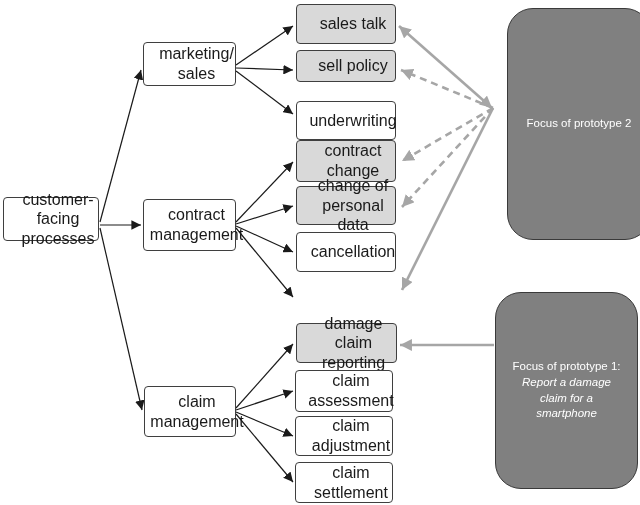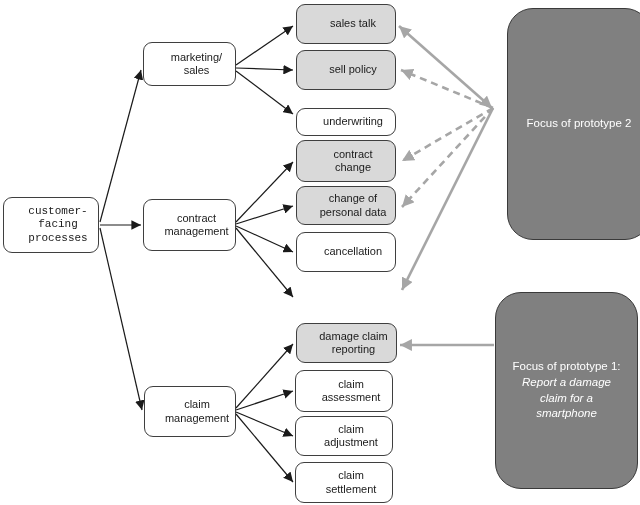--- a/index.html
+++ b/index.html
@@ -8,26 +8,26 @@
     width:640px;height:505px;
     background:#ffffff;
     font-family:"Liberation Sans", sans-serif;
     overflow:hidden;
   }
   #arrows{position:absolute;left:0;top:0;width:640px;height:505px;}
   .node{
     position:absolute;
     box-sizing:border-box;
     border:1.6px solid #3f3f3f;
-    border-radius:9px;
+    border-radius:4px;
     background:#ffffff;
     color:#1a1a1a;
     display:flex;align-items:center;justify-content:center;
     text-align:center;
-    font-size:11px;line-height:1.22;
+    font-size:16px;line-height:1.22;
     white-space:pre-line;
     z-index:2;
     padding-left:14px;
   }
   .node.hl{background:#d9d9d9;}
   .note{
     position:absolute;
     box-sizing:border-box;
     border:1.6px solid #3a3a3a;
     border-radius:26px;
@@ -80,34 +80,34 @@
     <g stroke="#a6a6a6" stroke-width="2.6" fill="none">
       <line x1="399" y1="26" x2="492" y2="108" marker-start="url(#mg)" marker-end="url(#mg)"></line>
       <line x1="493" y1="108" x2="401" y2="70" stroke-dasharray="7 5" marker-end="url(#mg)"></line>
       <line x1="493" y1="108" x2="402" y2="161" stroke-dasharray="7 5" marker-end="url(#mg)"></line>
       <line x1="493" y1="108" x2="402" y2="207" stroke-dasharray="7 5" marker-end="url(#mg)"></line>
       <line x1="493" y1="108" x2="402" y2="290" marker-end="url(#mg)"></line>
       <line x1="494" y1="345" x2="400" y2="345" marker-end="url(#mg)"></line>
     </g>
   </svg>
 
-  <div class="node" style="left:3px;top:197px;width:96px;height:56px;font-family:Liberation Mono, monospace;">customer-
+  <div class="node" style="left:3px;top:197px;width:96px;height:44px;">customer-
 facing
 processes</div>
 
   <div class="node" style="left:143px;top:42px;width:93px;height:44px;">marketing/
 sales</div>
   <div class="node" style="left:143px;top:199px;width:93px;height:52px;">contract
 management</div>
   <div class="node" style="left:144px;top:386px;width:92px;height:51px;">claim
 management</div>
 
   <div class="node hl" style="left:296px;top:4px;width:100px;height:40px;">sales talk</div>
-  <div class="node hl" style="left:296px;top:50px;width:100px;height:40px;">sell policy</div>
-  <div class="node" style="left:296px;top:108px;width:100px;height:28px;">underwriting</div>
+  <div class="node hl" style="left:296px;top:50px;width:100px;height:32px;">sell policy</div>
+  <div class="node" style="left:296px;top:101px;width:100px;height:39px;">underwriting</div>
   <div class="node hl" style="left:296px;top:140px;width:100px;height:42px;">contract
 change</div>
   <div class="node hl" style="left:296px;top:186px;width:100px;height:39px;">change of
 personal data</div>
   <div class="node" style="left:296px;top:232px;width:100px;height:40px;">cancellation</div>
   <div class="node hl" style="left:296px;top:323px;width:101px;height:40px;">damage claim
 reporting</div>
   <div class="node" style="left:295px;top:370px;width:98px;height:42px;">claim
 assessment</div>
   <div class="node" style="left:295px;top:416px;width:98px;height:40px;">claim

